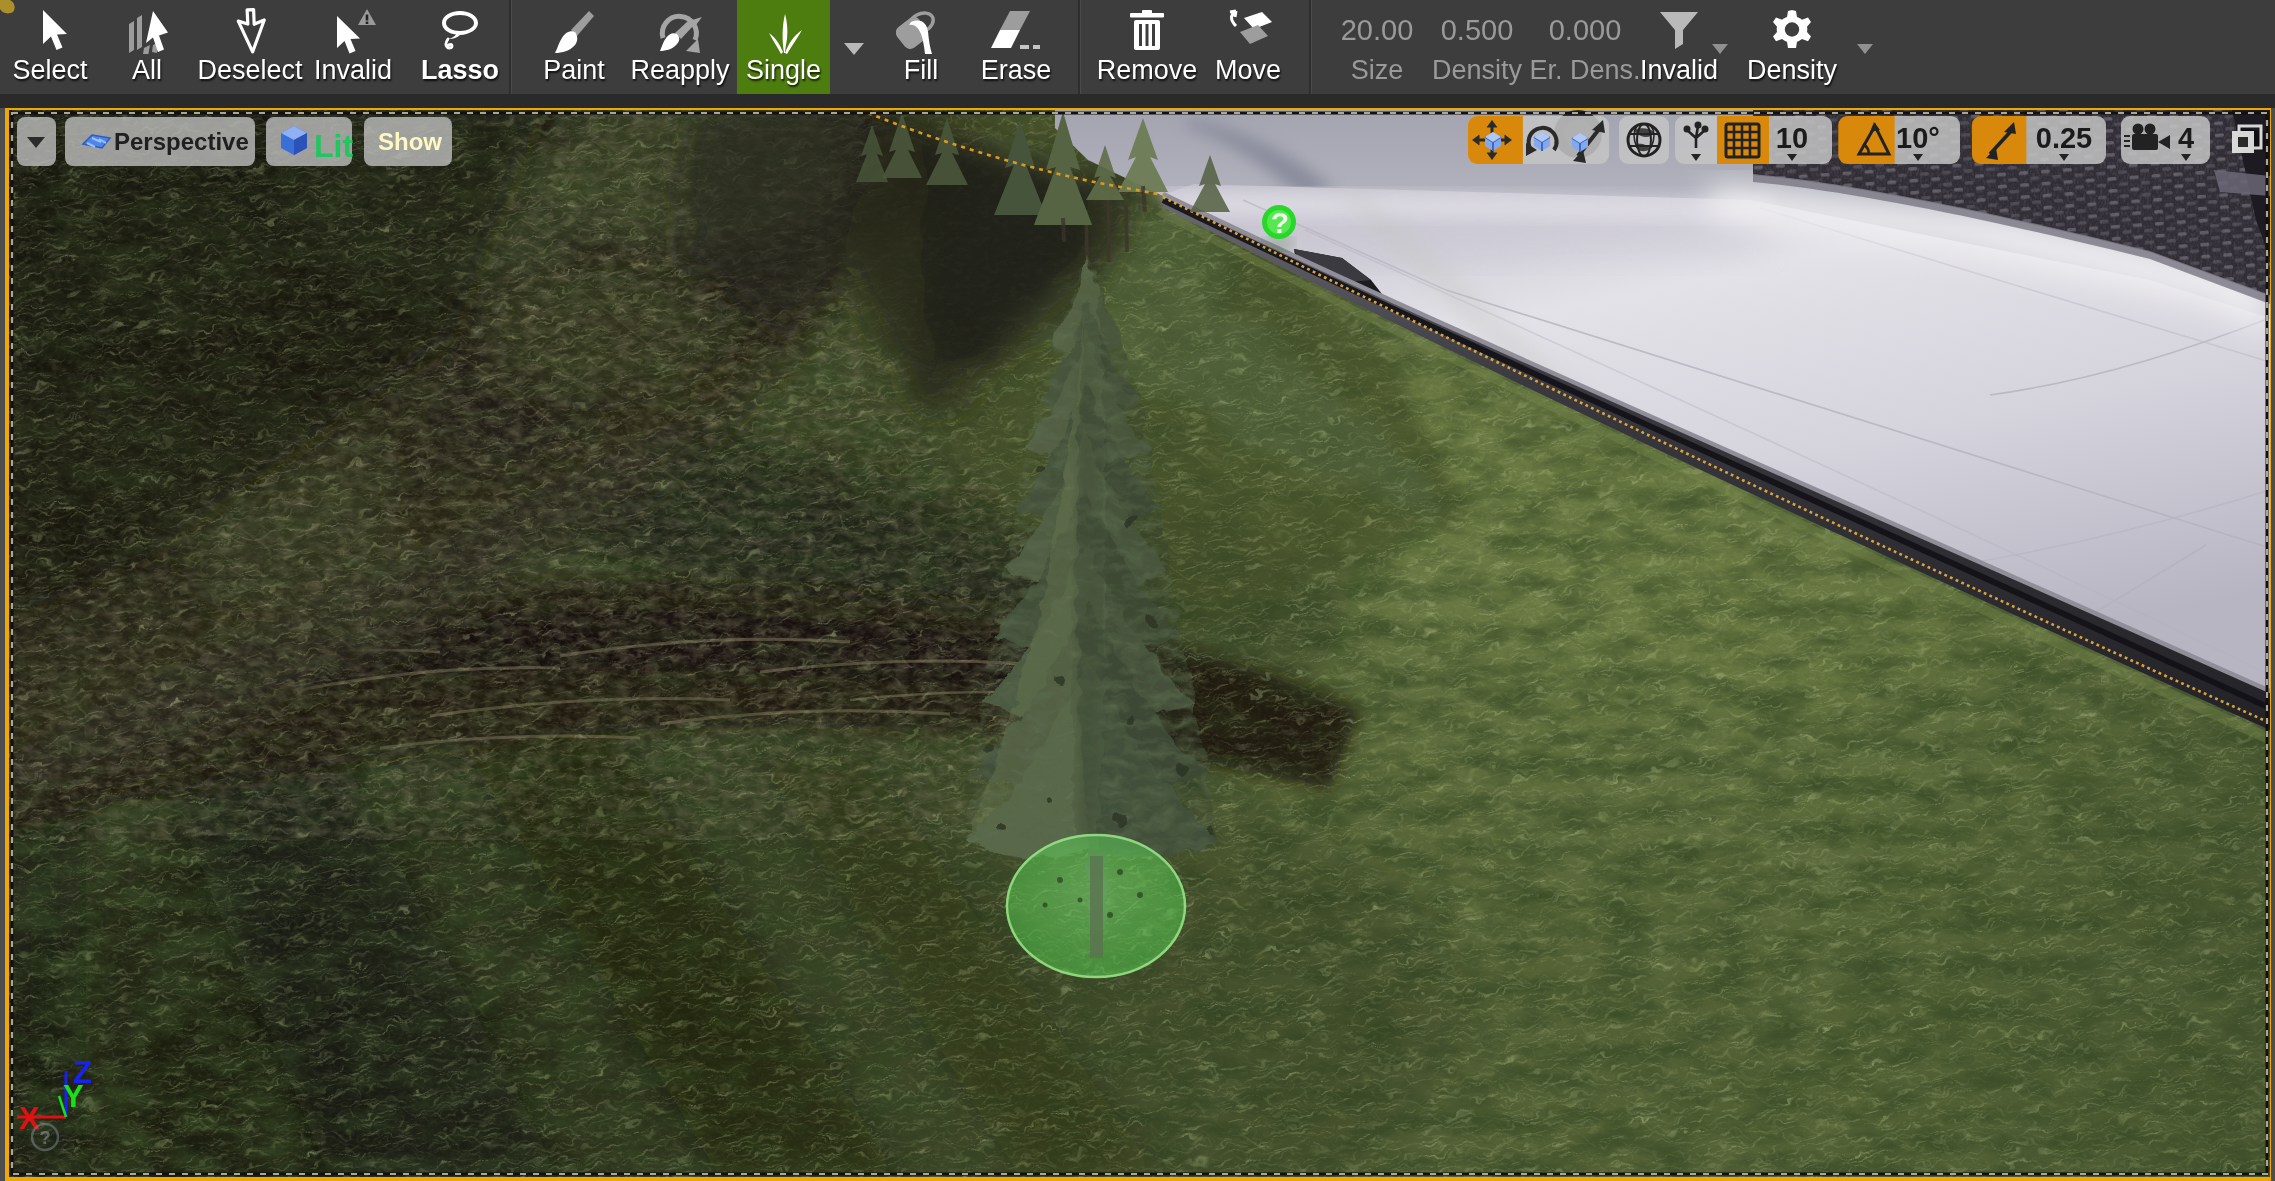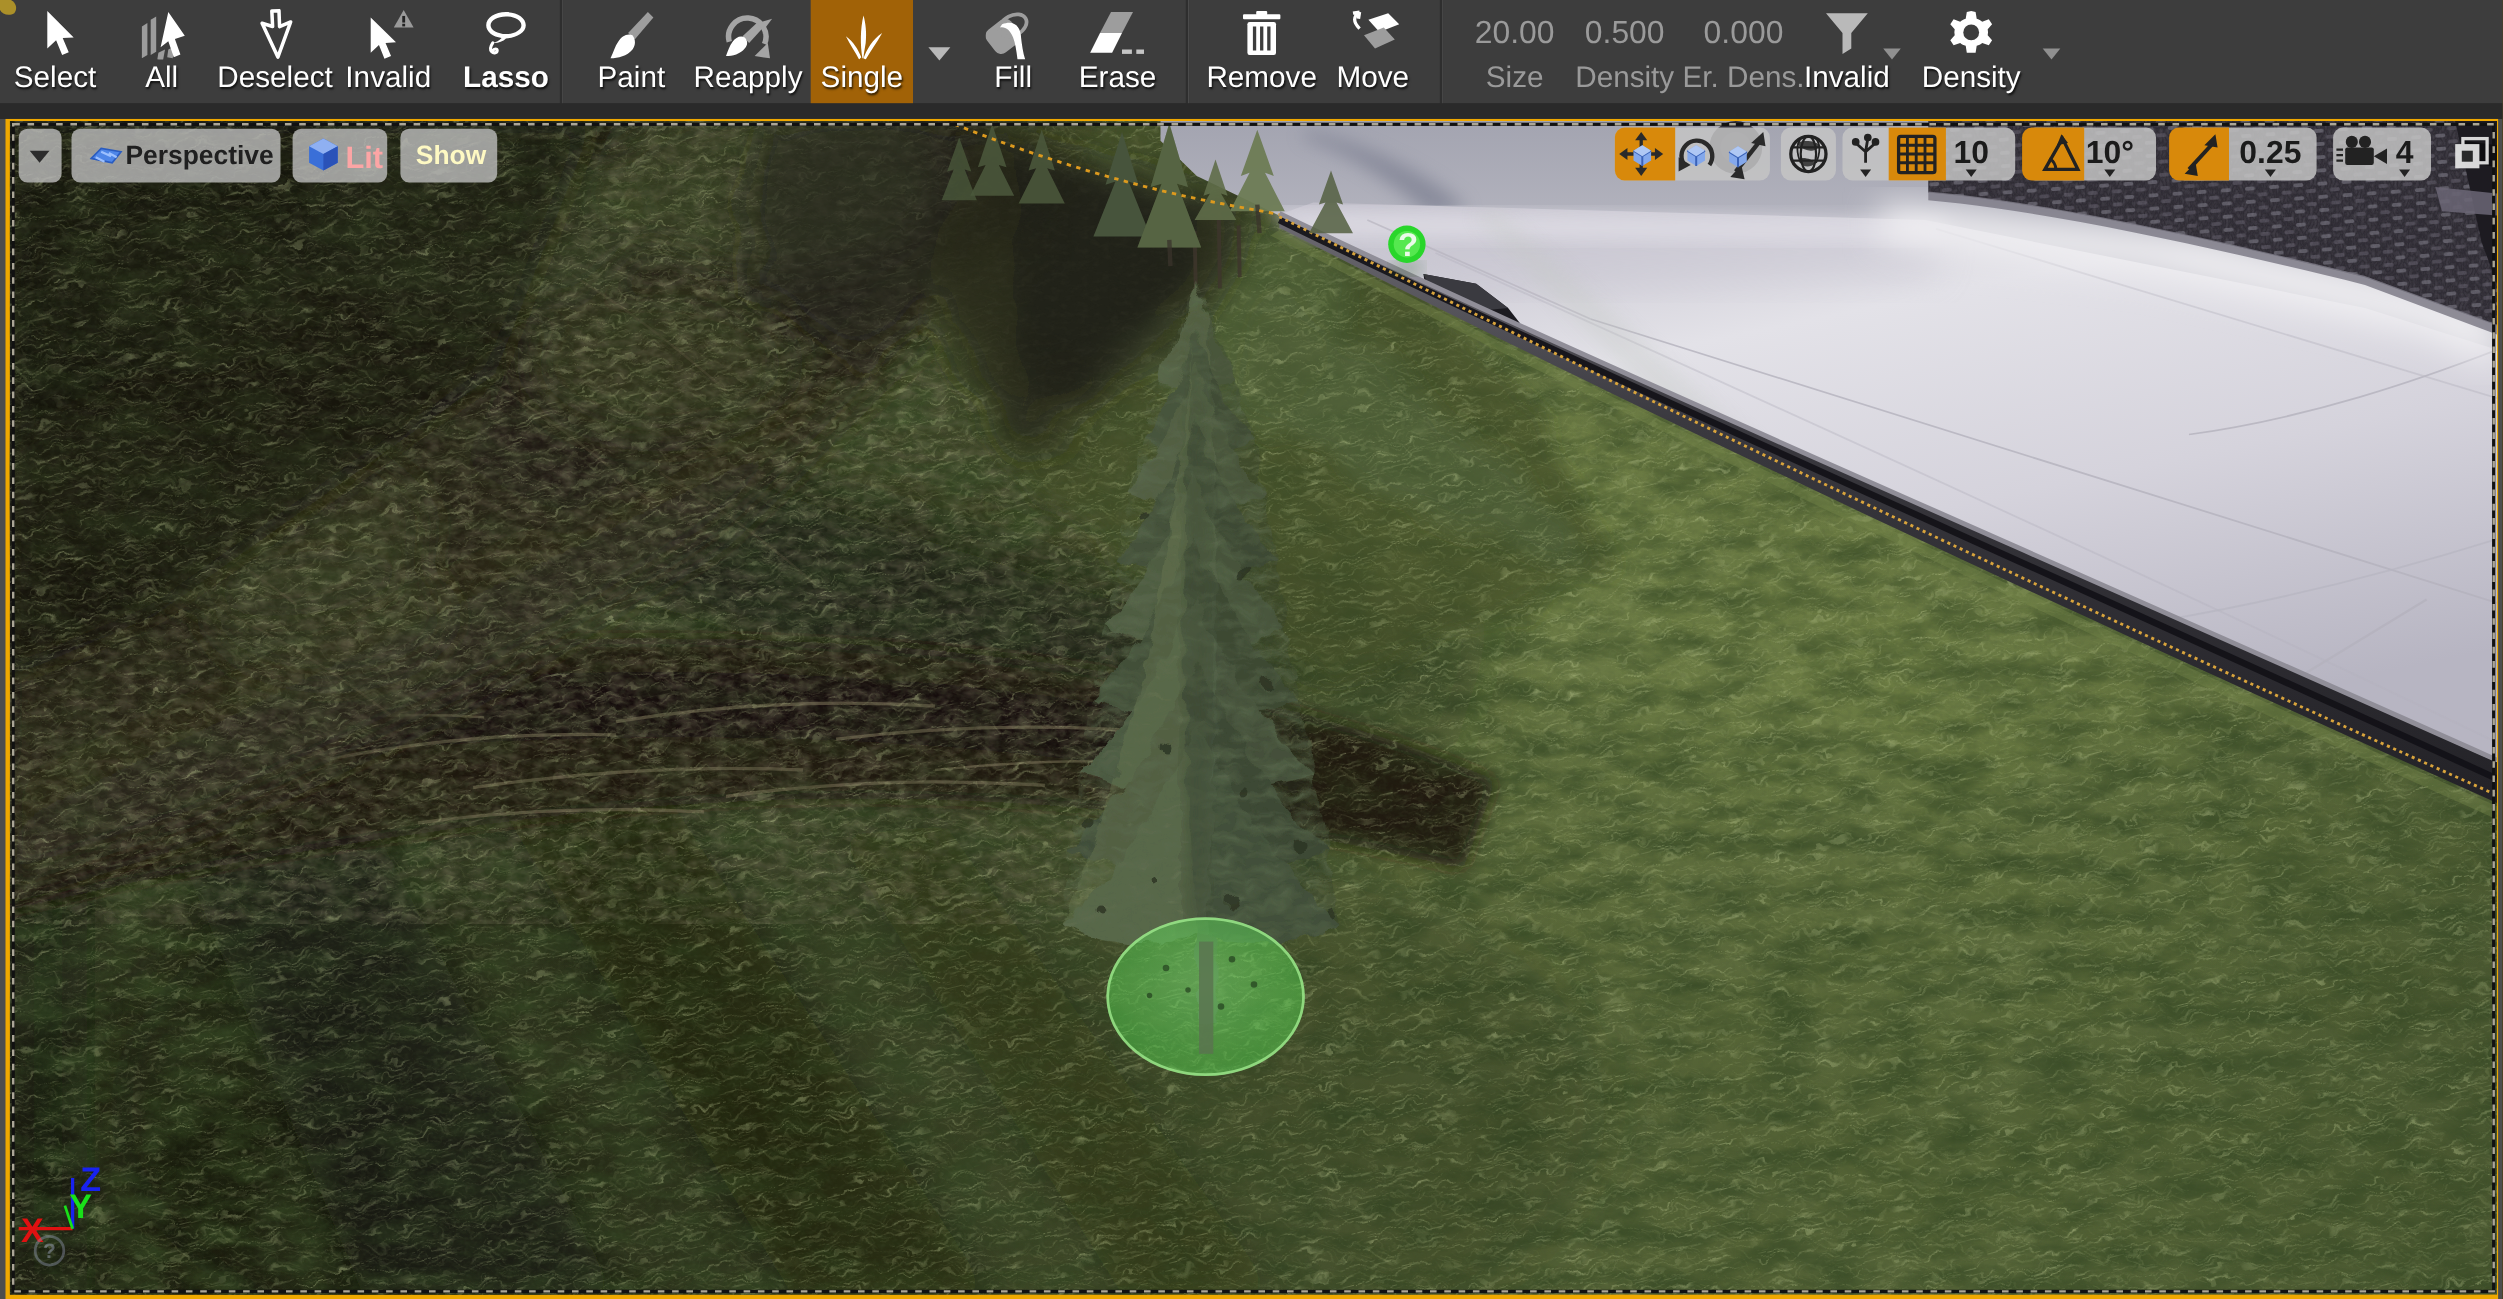--- a/index.html
+++ b/index.html
@@ -398,21 +398,21 @@
       <path d="M3,14 L12,5 L30,8 L22,18 Z" fill="#4e86e8" stroke="#2a5cc0" stroke-width="1.5"></path>
       <path d="M7,13 L15,17 M12,8 L21,12 M19,9 L26,13" stroke="#9cc0ff" stroke-width="2"></path>
     </svg>
     <div style="position:absolute;left:114px;top:128px;font-size:24px;font-weight:bold;color:#202020;">Perspective</div>
     <div style="position:absolute;left:266px;top:117px;width:86px;height:49px;background:rgba(190,190,190,0.8);border-radius:8px;"></div>
     <svg style="position:absolute;left:278px;top:124px;" width="32" height="34" viewBox="0 0 32 34">
       <path d="M16,2 L29,9 L29,24 L16,31 L3,24 L3,9 Z" fill="#3a6fd8"></path>
       <path d="M16,2 L29,9 L16,16 L3,9 Z" fill="#8fb0f2"></path>
       <path d="M16,16 L29,9 L29,24 L16,31 Z" fill="#2a52b8"></path>
     </svg>
-    <div style="position:absolute;left:314px;top:128px;font-size:28px;font-weight:bold;color:#fca5a5;">Lit</div>
+    <div style="position:absolute;left:314px;top:128px;font-size:32px;font-weight:bold;color:#22c55e;">Lit</div>
     <div style="position:absolute;left:364px;top:117px;width:88px;height:49px;background:rgba(190,190,190,0.8);border-radius:8px;"></div>
     <div style="position:absolute;left:378px;top:128px;font-size:24px;font-weight:bold;color:#fef9c3;">Show</div>
 
     <svg style="position:absolute;left:1460px;top:110px;" width="810" height="62" viewBox="0 0 810 62">
       <defs>
         <g id="bcube">
             <path d="M0,0 l8,-5 8,5 0,9 -8,5 -8,-5 Z" fill="#84a8ec"></path>
             <path d="M0,0 l8,5 8,-5 M8,5 l0,9" stroke="#3a62b8" stroke-width="1.8" fill="none"></path>
             <path d="M0,0 l8,-5 8,5 -8,5 Z" fill="#b0c8f4"></path>
           </g>
@@ -556,21 +556,21 @@
       <svg class="ticon" width="50" height="46" viewBox="0 0 50 46">
         <path d="M8,30 A17,17 0 1 1 40,32" stroke="#a5a5a5" stroke-width="5" fill="none"></path>
         <path d="M46,8 L41,19 L37,13 Z" fill="#a5a5a5" transform="rotate(12 42 13)"></path>
         <path d="M43,31 L45,45 L31,43 Z" fill="#a5a5a5"></path>
         <path d="M33,13 L38,18 L26,31 L20,25 Z" fill="#a5a5a5"></path>
         <path d="M22,26 C25,29 25,33 22,36 C18,41 11,43 5,43 C7,38 8,34 11,30 C14,26 18,24 22,26 Z" fill="#fff"></path>
       </svg>
       <div class="tlabel">Reapply</div>
     </div>
 
-    <div class="titem" style="left:737px;width:93px;background:#a16207;text-decoration:underline;">
+    <div class="titem" style="left:737px;width:93px;background:#4d7c0f;text-decoration:underline;">
       <svg class="ticon" width="46" height="46" viewBox="0 0 46 46">
         <g fill="#fff">
           <path d="M23,45 C21,33 21,18 24,6 C26,13 27,22 26,31 C25,37 24,42 24,45 Z"></path>
           <path d="M24,45 C27,37 32,28 41,22 C36,31 30,39 26,46 Z"></path>
           <path d="M22,44 C19,37 15,30 8,25 C12,33 17,40 20,46 Z"></path>
         </g>
       </svg>
       <div class="tlabel">Single</div>
     </div>
     <svg style="position:absolute;left:842px;top:41px;" width="24" height="15" viewBox="0 0 24 15">

